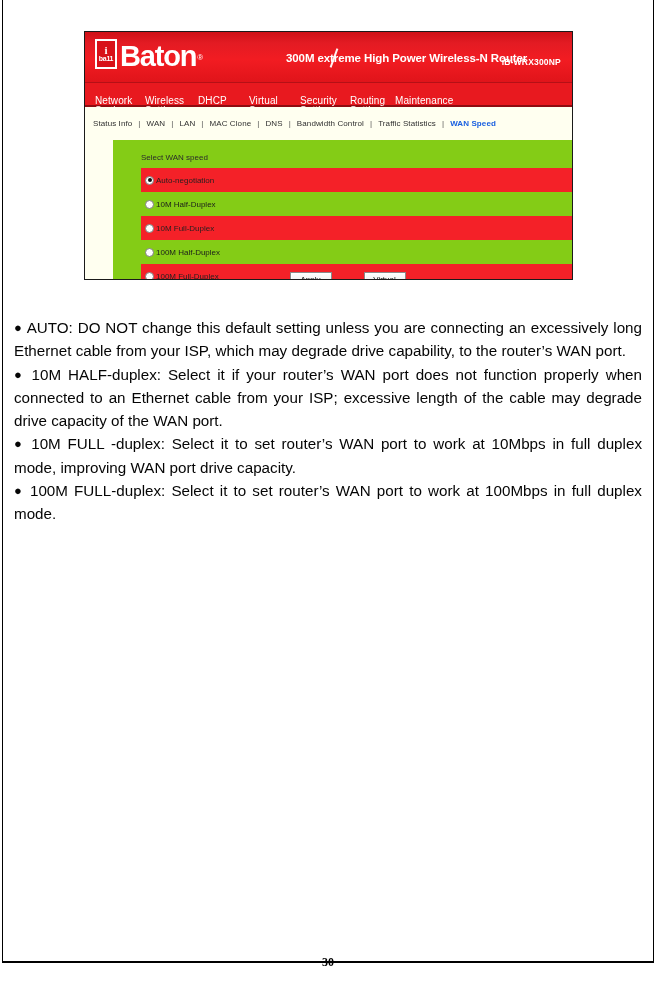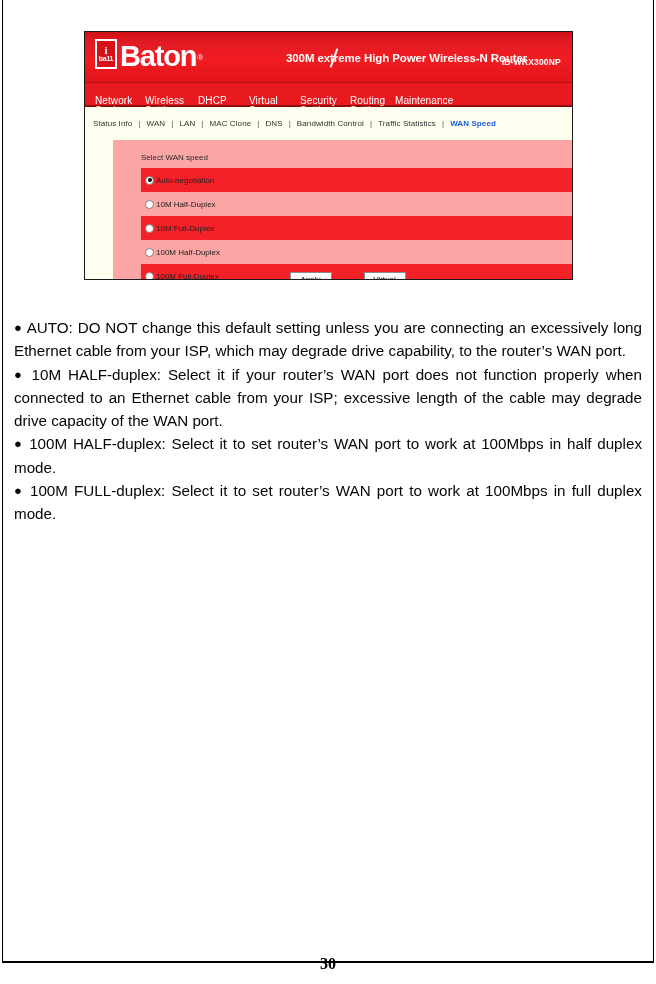--- a/index.html
+++ b/index.html
@@ -187,21 +187,21 @@
     position: relative;
     height: 155px;
     background: #fffff0;
   }
   .panel {
     position: absolute;
     left: 28px;
     top: 0;
     right: 0;
     bottom: 0;
-    background: #fca5a5;
+    background: #84cc16;
   }
   .panel-title {
     position: absolute;
     left: 28px;
     top: 13px;
     font-size: 8px;
     color: #2b2b2b;
   }
   .radio-list {
     position: absolute;
@@ -305,21 +305,21 @@
     height: 2px;
     background: #000000;
   }
   #page-number {
     position: absolute;
     left: 0;
     top: 955px;
     width: 656px;
     text-align: center;
     font-family: "Liberation Serif", serif;
-    font-size: 16px;
+    font-size: 12px;
     font-weight: bold;
     color: #000000;
   }
 </style>
 </head>
 <body>
 
 <div id="page-border"></div>
 
 <div id="router-shot">
@@ -421,25 +421,25 @@
   <p>
     <span class="bullet">●</span>
     <span class="term">AUTO</span><span>: DO NOT change this default setting unless you are connecting an excessively long Ethernet cable from your ISP, which may degrade drive capability, to the router’s WAN port.</span>
   </p>
 
   <p>
     <span class="bullet">●</span>
     <span class="term">10M HALF-duplex</span><span>: Select it if your router’s WAN port does not function properly when connected to an Ethernet cable from your ISP; excessive length of the cable may degrade drive capacity of the WAN port.</span>
   </p>
 
-
   <p>
     <span class="bullet">●</span>
-    <span class="term">100M HALF-duplex</span><span>: Select it to set router’s WAN port to work at 100Mbps in half duplex mode.</span>
+    <span class="term">10M FULL -duplex</span><span>: Select it to set router’s WAN port to work at 10Mbps in full duplex mode, improving WAN port drive capacity.</span>
   </p>
+
 
   <p>
     <span class="bullet">●</span>
     <span class="term">100M FULL-duplex</span><span>: Select it to set router’s WAN port to work at 100Mbps in full duplex mode.</span>
   </p>
 
 </div>
 
 <div id="footer-rule"></div>
 <div id="page-number">30</div>

